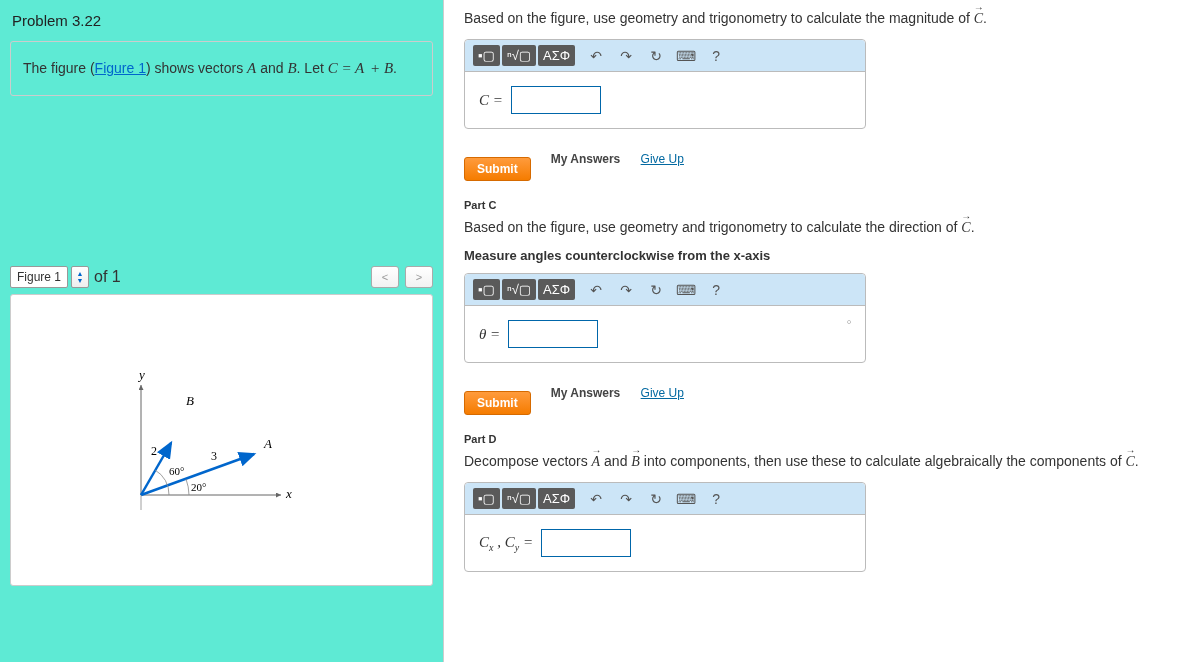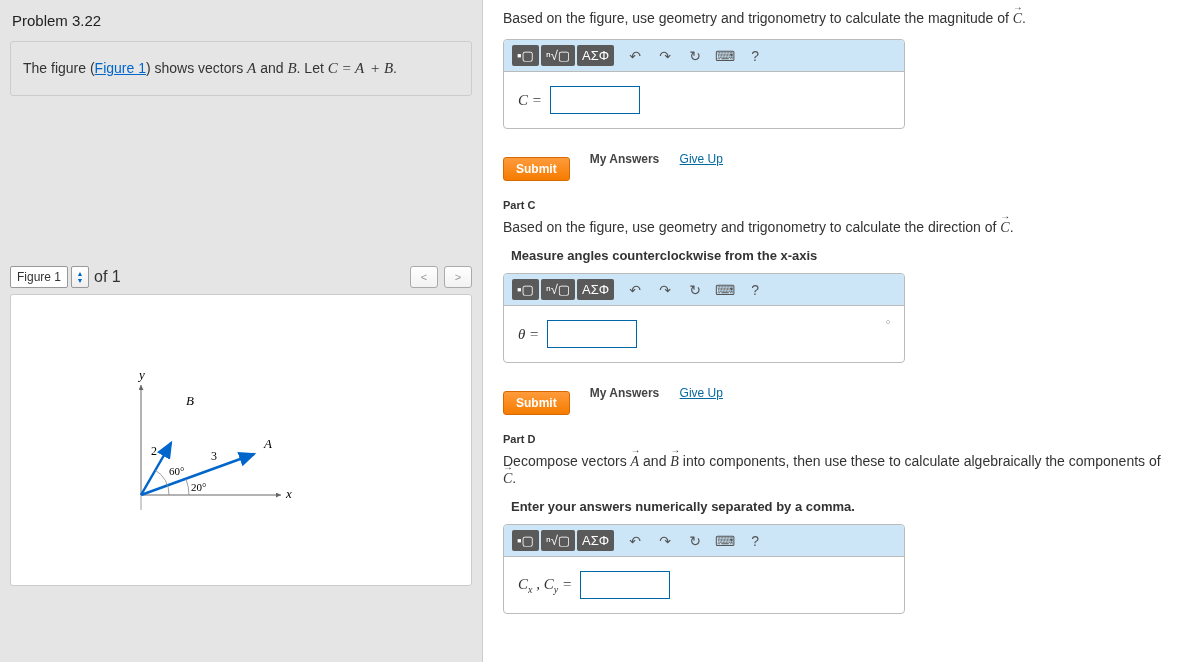--- a/index.html
+++ b/index.html
@@ -1,17 +1,17 @@
 <!DOCTYPE html>
 <html><head>
 <meta charset="utf-8">
 <style>
 body { margin:0; font-family:Arial,Helvetica,sans-serif; font-size:13px; color:#333; background:#fff; }
 .page { width:1184px; height:662px; display:flex; }
-.left { width:483px; border-right:1px solid #ccc; padding:8px 10px 10px 10px; box-sizing:border-box; background:#e5e5e5; position:relative;}
+.left { width:444px; border-right:1px solid #ccc; padding:8px 10px 10px 10px; box-sizing:border-box; background:#5eead4; position:relative;}
 .right { flex:1; padding:10px 20px; box-sizing:border-box; overflow:hidden; }
 h2.problem-title { font-size:15px; font-weight:normal; color:#222; margin:4px 0 12px 2px; }
 .intro-box { border:1px solid #ccc; border-radius:3px; padding:18px 12px; font-size:14px; color:#333; }
 .intro-box a { color:#0066cc; text-decoration:underline; }
 .fig-bar { margin-top:170px; display:flex; align-items:center; justify-content:space-between; }
 .fig-select { display:flex; align-items:center; }
 .fig-select .box { border:1px solid #999; border-radius:2px; padding:3px 6px; font-size:12px; background:#fff; }
 .fig-select .spin { border:1px solid #999; border-radius:2px; width:16px; height:20px; margin-left:3px; display:flex; flex-direction:column; justify-content:center; align-items:center; font-size:7px; color:#0066cc; line-height:7px; background:linear-gradient(#fff,#eee);}
 .fig-select .oftxt { margin-left:5px; font-size:16px; }
 .nav-btns { display:flex; gap:6px; }
@@ -28,21 +28,21 @@
 .tb-icon { width:18px; height:18px; display:flex; align-items:center; justify-content:center; color:#555; font-size:14px;}
 .input-row { padding:14px 14px; display:flex; align-items:center; gap:8px; font-family:'Times New Roman', serif; font-style:italic; font-size:15px;}
 .input-row .eqlbl { color:#333; }
 .answer-input { border:1px solid #0066aa; width:80px; height:22px; padding:2px 4px; font-size:13px; }
 .submit-row { display:flex; align-items:center; gap:20px; margin:8px 0 18px 0;}
 .submit-btn { background:linear-gradient(#ff9b3c,#f57c00); border:1px solid #d66a00; color:#fff; font-weight:bold; font-size:12px; border-radius:3px; padding:4px 12px;margin-top:20px; }
 .link-row { font-size:12px; }
 .link-row b { color:#444; margin-right:17px; font-weight:bold;}
 .link-row a { color:#0369a1; }
 .part-head { font-weight:bold; font-size:11px; margin:10px 0 8px 0; }
-.bold-instr { font-weight:bold; margin:6px 0 10px 8px; font-size:13px;}
+.bold-instr { font-weight:bold; margin:6px 0 10px 0; font-size:13px;}
 .vec-svg { position:absolute; left:80px; top:40px; }
 .axis-label { font-style:italic; font-family:'Times New Roman',serif; font-size:13px;}
 .wide-input { width:80px; }
 .formula { font-family:'Times New Roman',serif; font-style:italic; font-size:15px;}
 .sub { font-size:10px; font-style:italic; vertical-align:sub;}
 </style>
 </head>
 <body>
 
 <div class="page">
@@ -167,21 +167,20 @@
       <span class="link-row">
         <b>My Answers</b>
         <a href="#">Give Up</a>
       </span>
     </div>
 
     <div class="part-head">Part D</div>
     <div class="instr">
       <span>Decompose vectors </span><span class="vec arrow-over" style="font-family:'Times New Roman',serif">A</span><span> and </span><span class="vec arrow-over" style="font-family:'Times New Roman',serif">B</span><span> into components, then use these to calculate algebraically the components of </span><span class="vec arrow-over" style="font-family:'Times New Roman',serif">C</span><span>.</span>
     </div>
-    <div class="bold-instr">Enter your answers numerically separated by a comma.</div>
 
     <div class="answer-panel">
       <div class="toolbar">
         <div class="tb-group">
           <div class="tb-btn">▪▢</div>
           <div class="tb-btn">ⁿ√▢</div>
           <div class="tb-btn">ΑΣΦ</div>
         </div>
         <div class="tb-icon">↶</div>
         <div class="tb-icon">↷</div>

